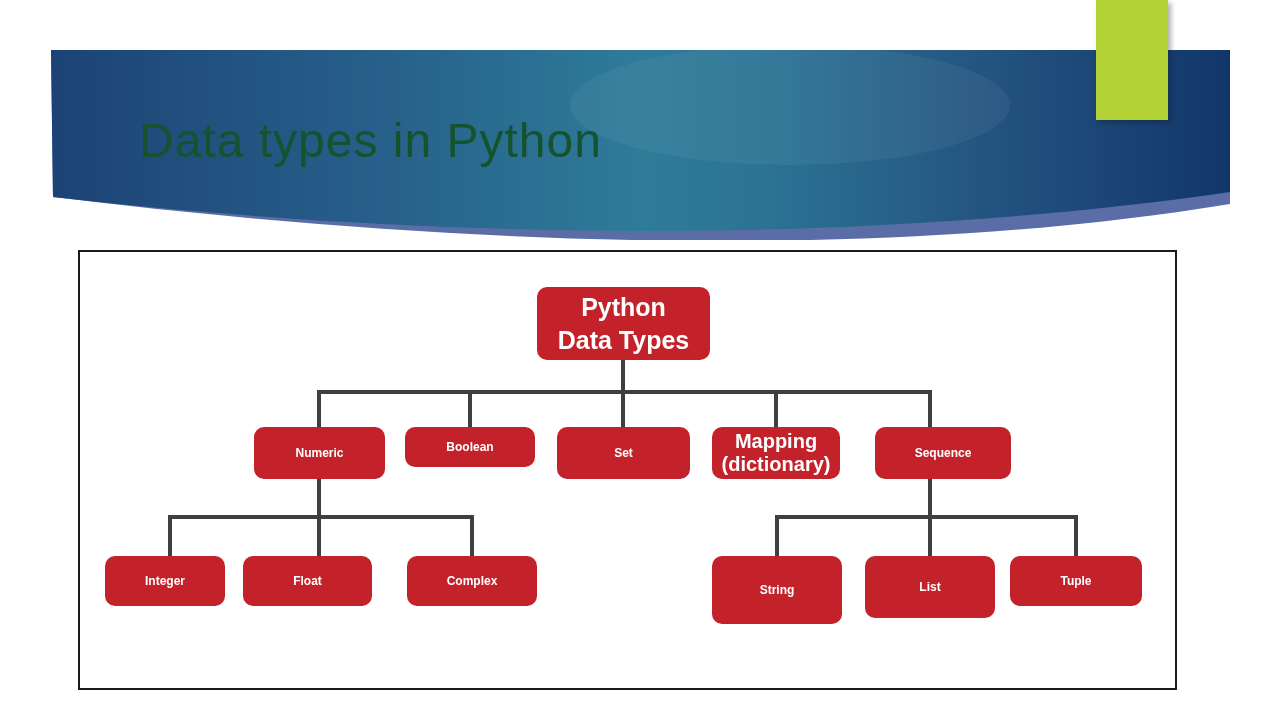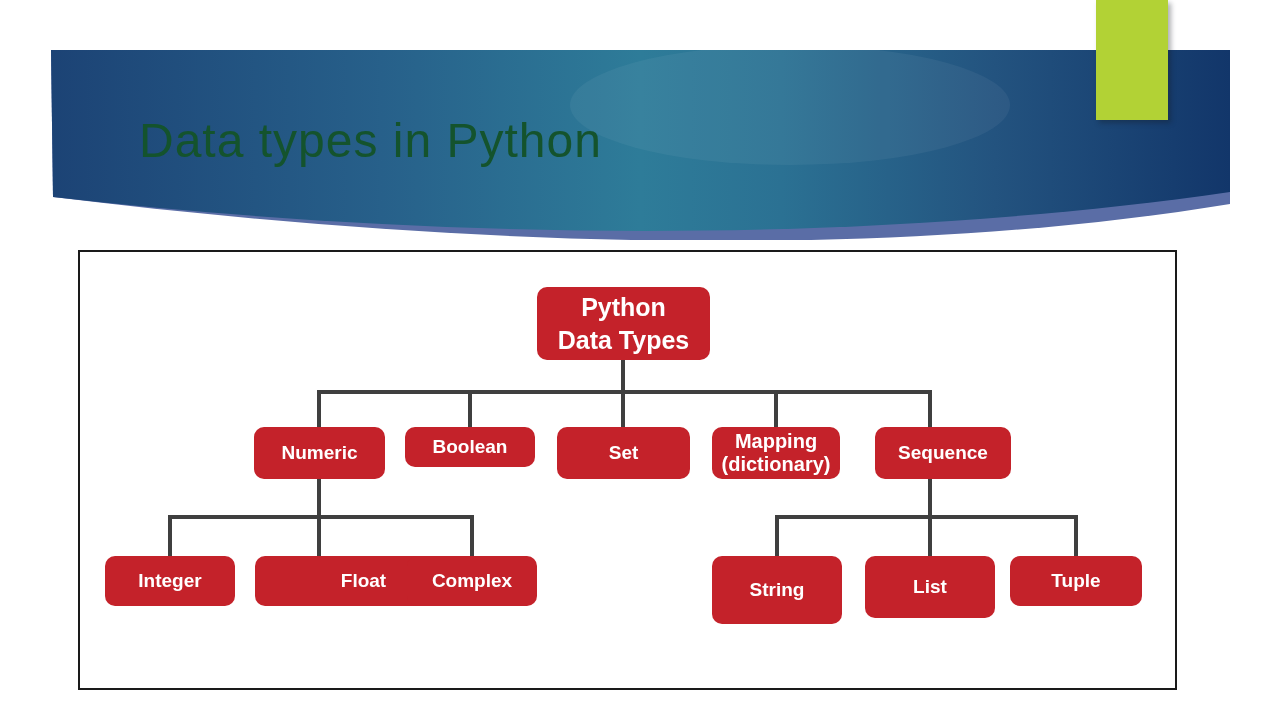--- a/index.html
+++ b/index.html
@@ -23,21 +23,21 @@
     position:absolute;left:78px;top:250px;width:1095px;height:436px;
     background:#ffffff;border:2px solid #1a1a1a;box-sizing:content-box;
   }
   
   .line{position:absolute;background:#3f3f3f;}
   .line-v{width:4px;}
   .line-h{height:4px;}
   
   .node{
     position:absolute;background:#c4222a;border-radius:10px;
-    color:#ffffff;font-weight:bold;font-size:19px;text-align:center;
+    color:#ffffff;font-weight:bold;font-size:12px;text-align:center;
     display:flex;align-items:center;justify-content:center;
     white-space:pre-line;line-height:1.2;
   }
   .node-root{font-size:25px;line-height:1.3;}
   .node-mapping{font-size:20px;line-height:1.15;}
 </style>
 </head>
 <body>
 
 <svg class="banner-svg" viewBox="0 0 1180 190" preserveAspectRatio="none">
@@ -84,20 +84,20 @@
   <div class="node node-root" style="left:457px;top:35px;width:173px;height:73px;">Python
 Data Types</div>
 
   <div class="node" style="left:174px;top:175px;width:131px;height:52px;">Numeric</div>
   <div class="node" style="left:325px;top:175px;width:130px;height:40px;">Boolean</div>
   <div class="node" style="left:477px;top:175px;width:133px;height:52px;">Set</div>
   <div class="node node-mapping" style="left:632px;top:175px;width:128px;height:52px;">Mapping
 (dictionary)</div>
   <div class="node" style="left:782px;top:175px;width:136px;height:52px;margin-left:13px;">Sequence</div>
 
-  <div class="node" style="left:25px;top:304px;width:130px;height:50px;">Integer</div>
-  <div class="node" style="left:175px;top:304px;width:129px;height:50px;padding-left:44px;">Float</div>
+  <div class="node" style="left:25px;top:304px;width:120px;height:50px;">Integer</div>
+  <div class="node" style="left:163px;top:304px;width:129px;height:50px;">Float</div>
   <div class="node" style="left:327px;top:304px;width:130px;height:50px;">Complex</div>
 
   <div class="node" style="left:632px;top:304px;width:130px;height:68px;">String</div>
   <div class="node" style="left:785px;top:304px;width:130px;height:62px;">List</div>
   <div class="node" style="left:930px;top:304px;width:132px;height:50px;">Tuple</div>
 </div>
 
 </body></html>

